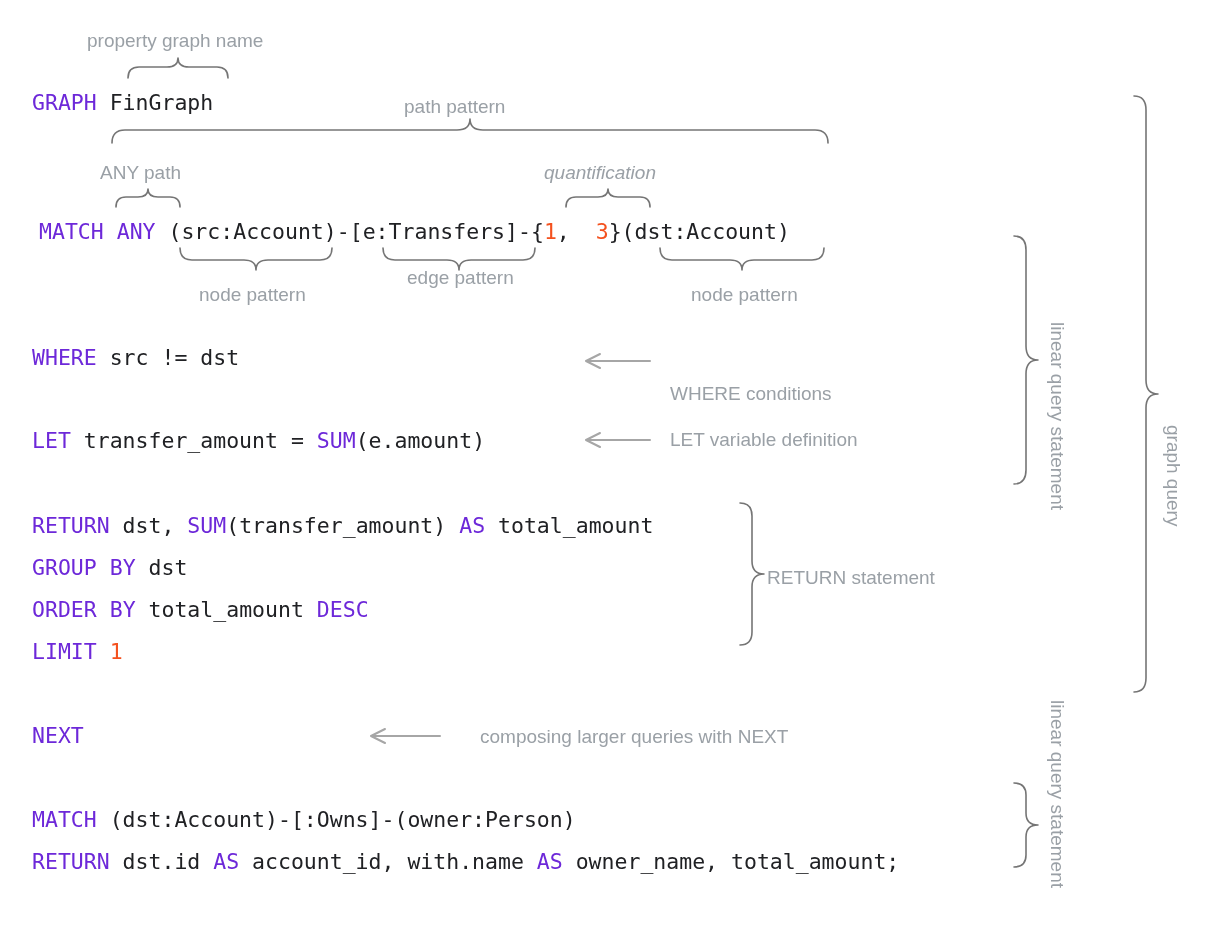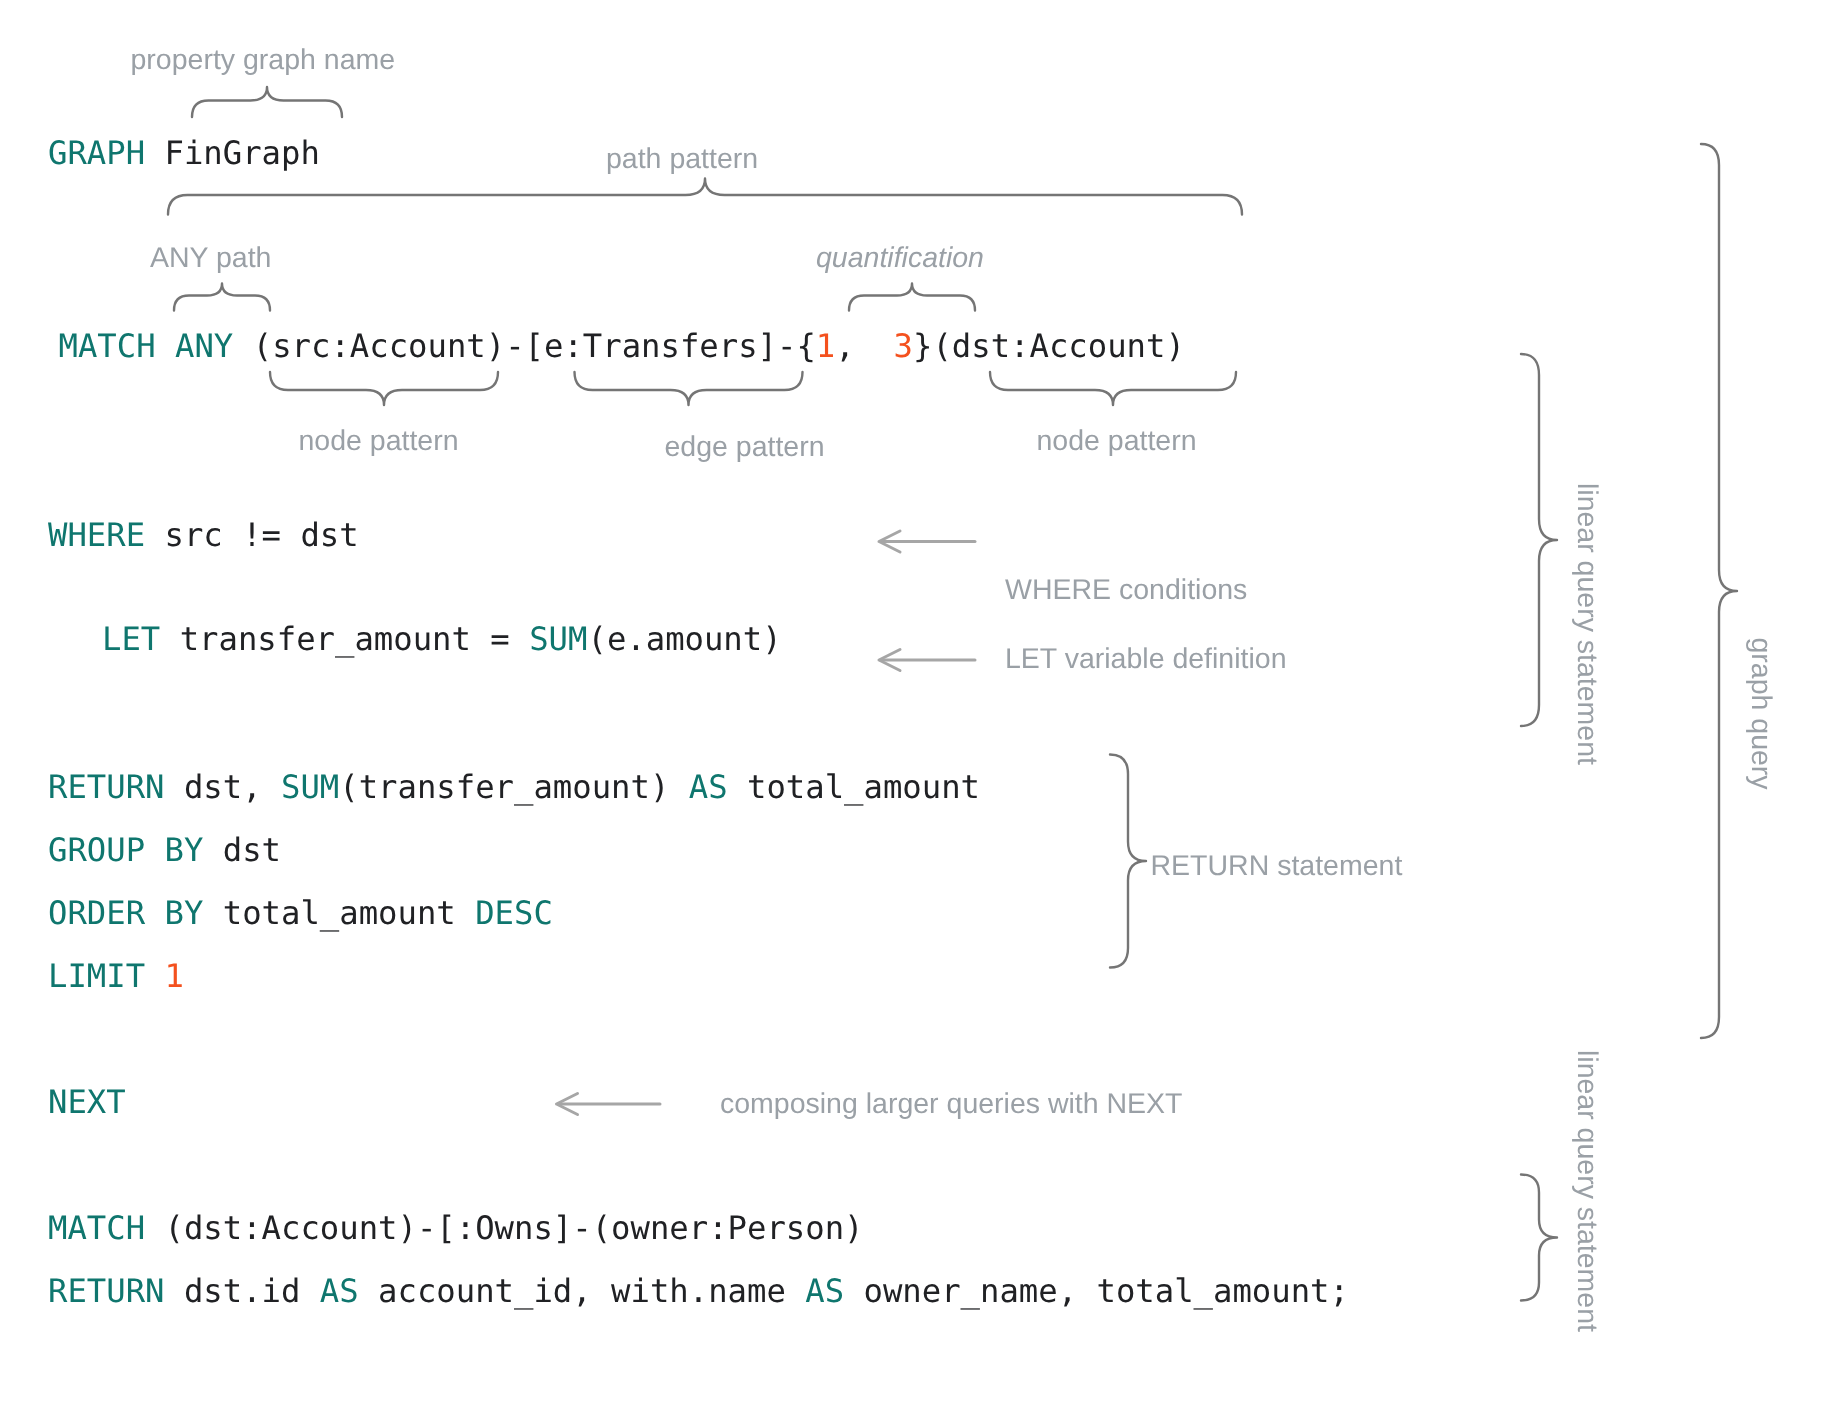--- a/index.html
+++ b/index.html
@@ -2,21 +2,21 @@
 <html><head>
 <meta charset="utf-8">
 <style>
   html,body{margin:0;padding:0;background:#fff;}
   body{width:1230px;height:950px;position:relative;overflow:hidden;
        font-family:"Liberation Sans",sans-serif;-webkit-font-smoothing:antialiased;}
 
   
   .code{position:absolute;font-family:"DejaVu Sans Mono","Liberation Mono",monospace;
         font-size:21.5px;line-height:1;color:#202124;white-space:pre;letter-spacing:0px;}
-  .kw{color:#0f766e;}
+  .kw{color:#6d28d9;}
   .num{color:#f4511e;}
 
   
   .lbl{position:absolute;font-family:"Liberation Sans",sans-serif;font-size:19px;
        color:#9aa0a6;white-space:nowrap;line-height:1;}
   .lbl.vert{transform-origin:0 0;}
 
   
   #overlay{position:absolute;left:0;top:0;width:1230px;height:950px;pointer-events:none;}
   #overlay path,#overlay line{fill:none;stroke:#757575;stroke-width:1.6;
@@ -25,42 +25,42 @@
 </style>
 </head>
 <body>
 
 <div class="code" style="left:32px;top:92px;"><span class="kw">GRAPH</span><span> FinGraph</span></div>
 
 <div class="code" style="left:39px;top:221px;text-align:center;"><span class="kw">MATCH</span><span> </span><span class="kw">ANY</span><span> </span><span>(src:Account)</span><span>-</span><span>[e:Transfers]</span><span>-</span><span>{</span><span class="num">1</span><span>,  </span><span class="num">3</span><span>}</span><span>(dst:Account)</span></div>
 
 <div class="code" style="left:32px;top:347px;"><span class="kw">WHERE</span><span> src != dst</span></div>
 
-<div class="code" style="left:32px;top:416px;margin-left:36px;"><span class="kw">LET</span><span> transfer_amount = </span><span class="kw">SUM</span><span>(e.amount)</span></div>
+<div class="code" style="left:32px;top:430px;"><span class="kw">LET</span><span> transfer_amount = </span><span class="kw">SUM</span><span>(e.amount)</span></div>
 
 <div class="code" style="left:32px;top:515px;"><span class="kw">RETURN</span><span> dst, </span><span class="kw">SUM</span><span>(transfer_amount) </span><span class="kw">AS</span><span> total_amount</span></div>
 
 <div class="code" style="left:32px;top:557px;"><span class="kw">GROUP</span><span> </span><span class="kw">BY</span><span> dst</span></div>
 
 <div class="code" style="left:32px;top:599px;"><span class="kw">ORDER</span><span> </span><span class="kw">BY</span><span> total_amount </span><span class="kw">DESC</span></div>
 
 <div class="code" style="left:32px;top:641px;"><span class="kw">LIMIT</span><span> </span><span class="num">1</span></div>
 
 <div class="code" style="left:32px;top:725px;"><span class="kw">NEXT</span></div>
 
 <div class="code" style="left:32px;top:809px;"><span class="kw">MATCH</span><span> (dst:Account)-[:Owns]-(owner:Person)</span></div>
 
 <div class="code" style="left:32px;top:851px;"><span class="kw">RETURN</span><span> dst.id </span><span class="kw">AS</span><span> account_id, with.name </span><span class="kw">AS</span><span> owner_name, total_amount;</span></div>
 
 <div class="lbl" style="left:87px;top:31px;">property graph name</div>
 <div class="lbl" style="left:404px;top:97px;">path pattern</div>
 <div class="lbl" style="left:100px;top:163px;">ANY path</div>
 <div class="lbl" style="left:544px;top:163px;font-style:italic;">quantification</div>
 <div class="lbl" style="left:199px;top:285px;">node pattern</div>
-<div class="lbl" style="left:407px;top:289px;margin-left:36px;">edge pattern</div>
+<div class="lbl" style="left:407px;top:268px;">edge pattern</div>
 <div class="lbl" style="left:691px;top:285px;">node pattern</div>
 <div class="lbl" style="left:670px;top:352px;margin-top:32px;">WHERE conditions</div>
 <div class="lbl" style="left:670px;top:430px;">LET variable definition</div>
 <div class="lbl" style="left:767px;top:568px;">RETURN statement</div>
 <div class="lbl" style="left:452px;top:727px;margin-left:28px;">composing larger queries with NEXT</div>
 
 <div class="lbl vert" style="left:1067px;top:322px;transform:rotate(90deg);">linear query statement</div>
 <div class="lbl vert" style="left:1067px;top:700px;transform:rotate(90deg);">linear query statement</div>
 <div class="lbl vert" style="left:1183px;top:425px;transform:rotate(90deg);">graph query</div>
 

